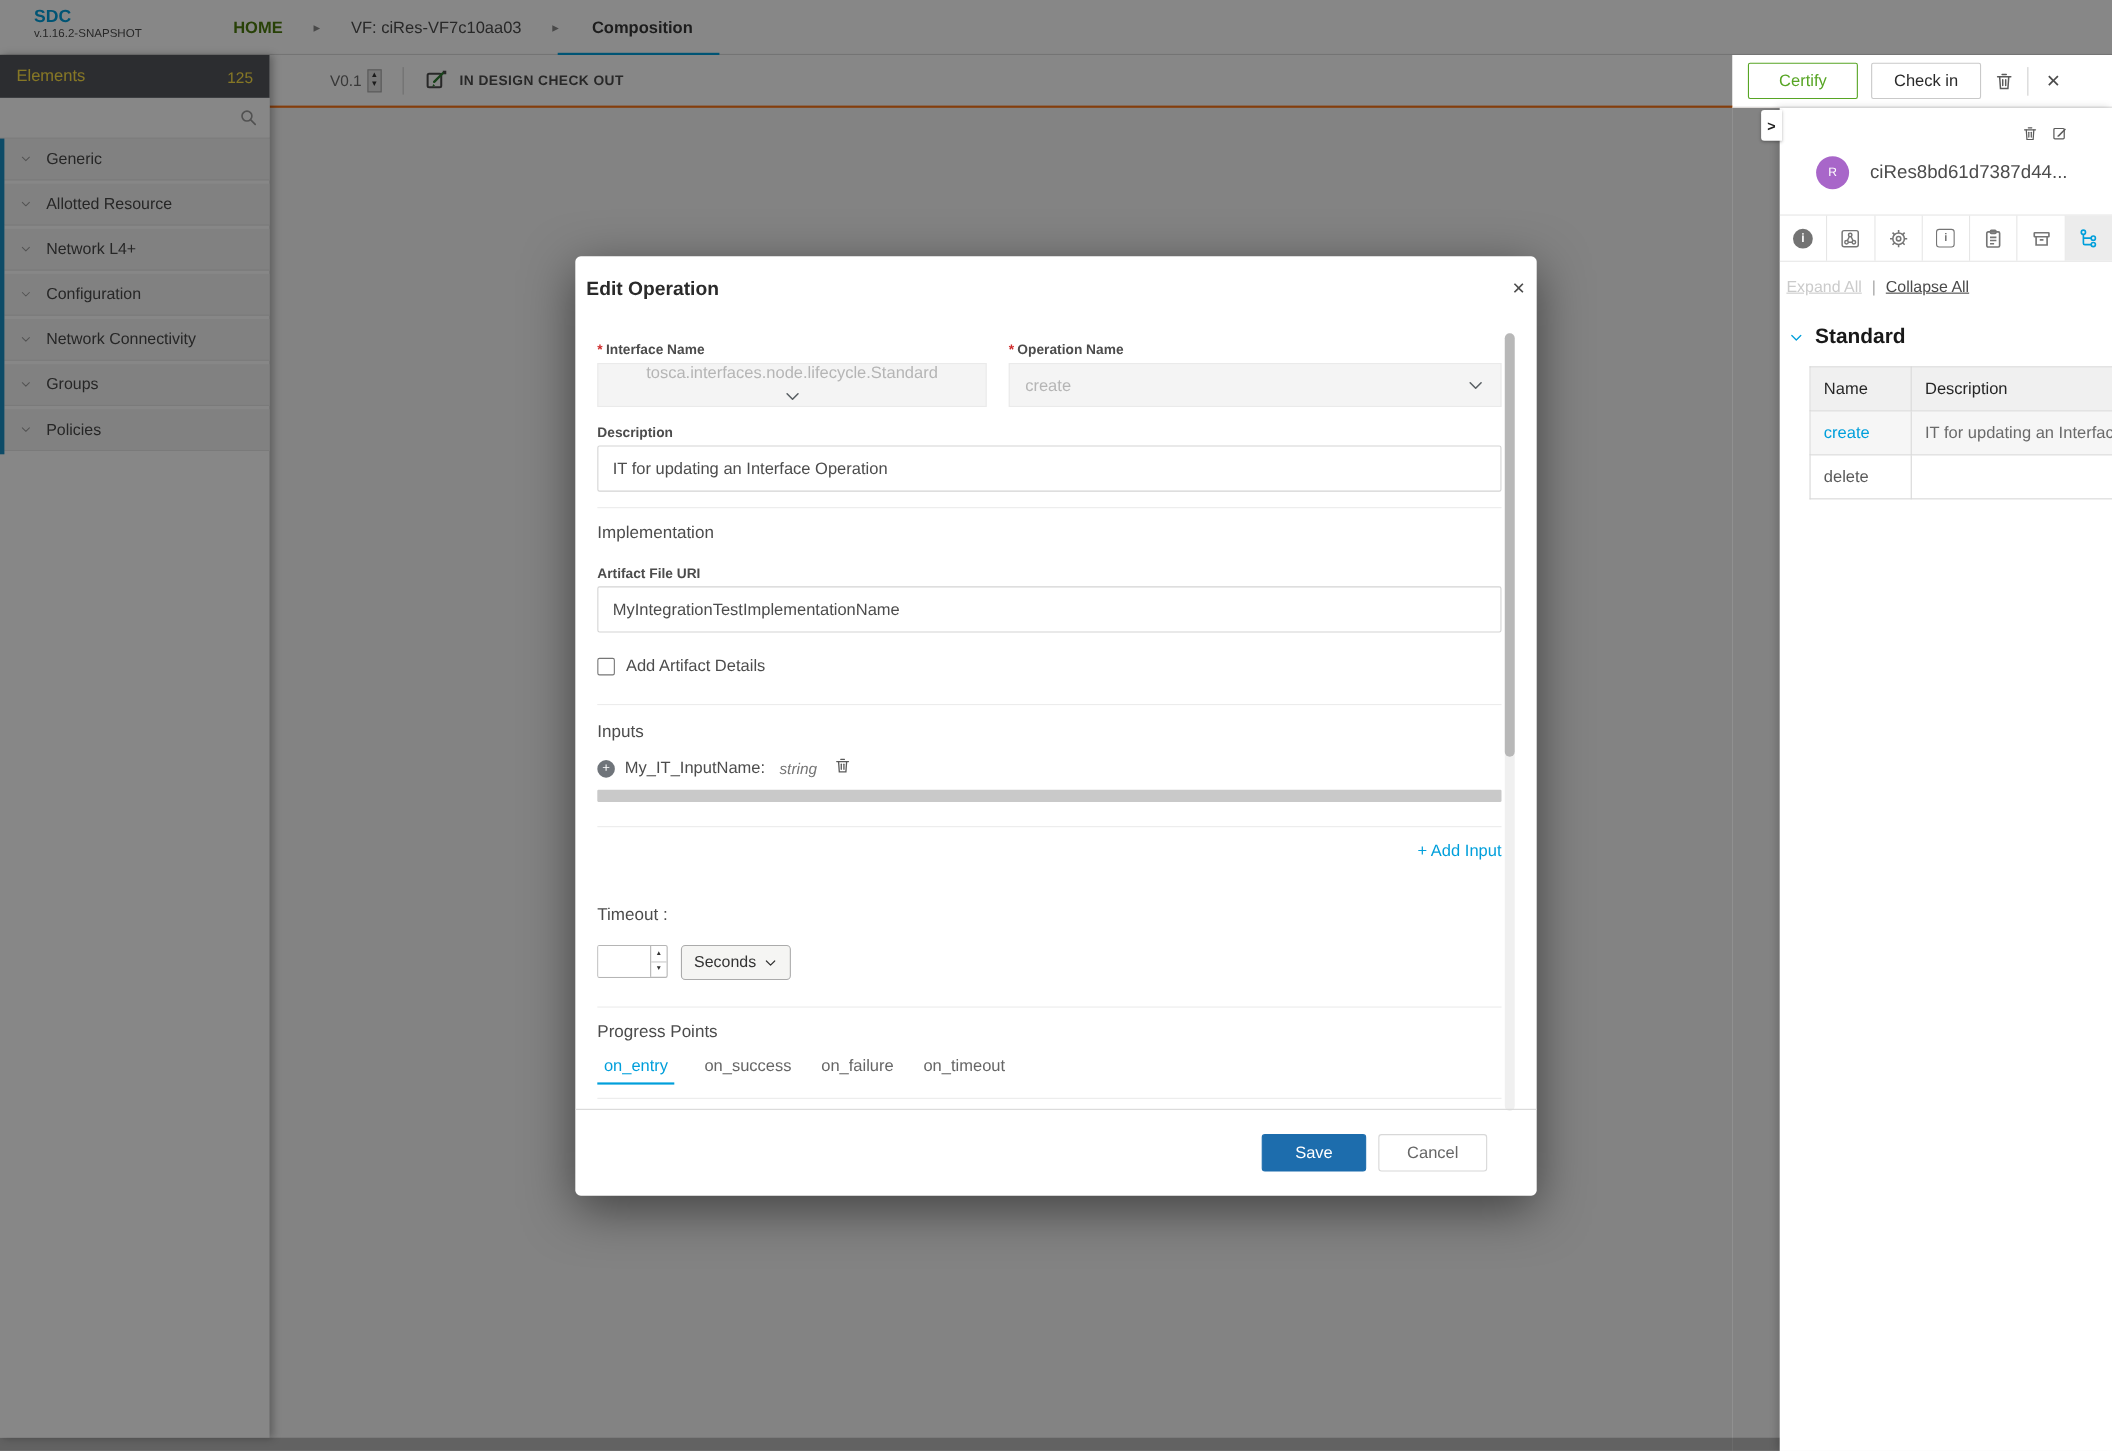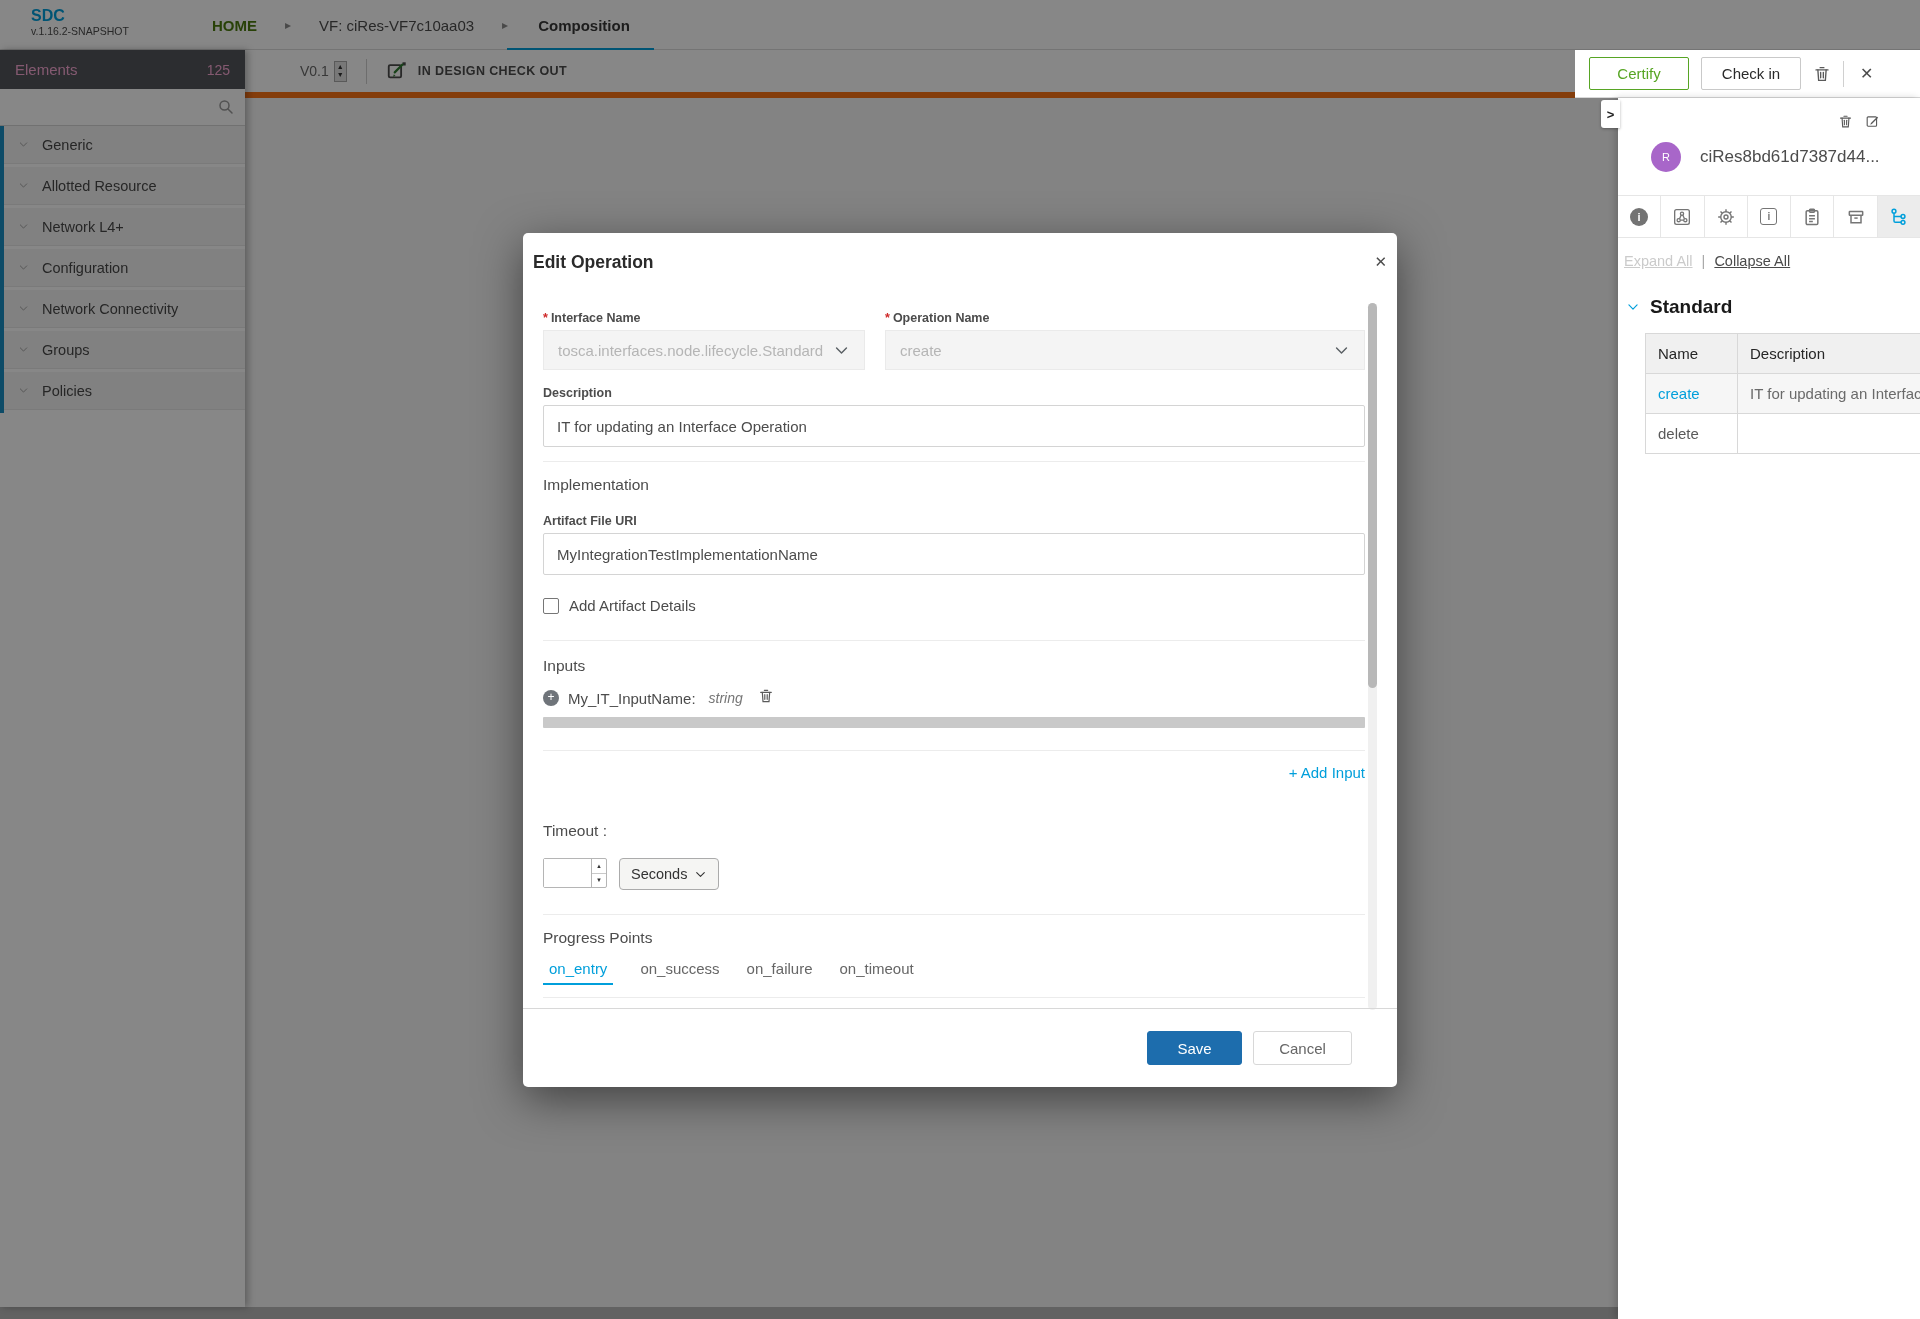--- a/index.html
+++ b/index.html
@@ -16,37 +16,37 @@
   .breadcrumbs { position:absolute; left:212px; top:0; height:50px; display:flex; align-items:center; }
   .crumb { font-size:15px; color:#4d7c0f; font-weight:600; cursor:pointer; }
   .crumb.plain { font-weight:400; color:#4c4c4c; }
   .crumb-caret { color:#8a8a8a; font-size:12px; margin:0 28px; }
   .crumb.active { position:relative; font-weight:bold; color:#383838; padding:0 2px; }
   .crumb-underline { position:absolute; left:-29px; right:-22px; top:31px; height:4px; background:#009fdb; }
 
   
   .left-panel { position:absolute; left:0; top:50px; width:245px; height:1257px; background:#fff;
                 box-shadow:3px 0 7px rgba(0,0,0,.28); z-index:2; }
-  .lp-header { height:39px; background:#53565c; color:#f9a8d4; display:flex; align-items:center;
+  .lp-header { height:39px; background:#53565c; color:#fde047; display:flex; align-items:center;
                justify-content:space-between; padding:0 15px; font-size:15px; }
   .lp-count { font-size:14px; }
   .lp-search { position:relative; height:37px; border-bottom:1px solid #d6d6d6; background:#fff; }
   .lp-search input { width:100%; height:100%; border:0; outline:none; padding:0 38px 0 12px; font-size:14px;
                      font-family:"Liberation Sans",sans-serif; color:#4c4c4c; }
   .lp-search .icon-search { position:absolute; right:10px; top:9px; width:18px; height:18px; color:#9a9a9a; }
   .lp-cats { position:relative; padding-left:4px; }
   .lp-accent { position:absolute; left:0; top:0; width:4px; height:287px; background:#1a8fc2; }
   .cat { height:38px; margin-bottom:3px; background:#f4f4f4; border-bottom:1px solid #e6e6e6;
          display:flex; align-items:center; gap:13px; padding-left:14px; font-size:14.5px; color:#494949; cursor:pointer; }
   .cat .chev { width:11px; height:11px; color:#9b9b9b; flex:0 0 auto; }
 
   
   .canvas { position:absolute; left:245px; top:50px; width:1373px; height:1257px; background:#f7f7f7; z-index:1; }
   .ws-header { position:absolute; left:0; top:0; width:1373px; height:48px; background:#fff;
-               border-bottom:6px solid #f97316; display:flex; align-items:center; padding-left:55px; }
+               border-bottom:2px solid #f97316; display:flex; align-items:center; padding-left:55px; }
   .ws-version { display:flex; align-items:center; gap:5px; color:#6a6a6a; font-size:14px; cursor:pointer; }
   .spinner-sm { width:13px; height:21px; border:1px solid #a8a8a8; background:#e3e3e3; display:flex;
                 flex-direction:column; align-items:center; justify-content:center; line-height:8px; }
   .spinner-sm span { font-size:7px; color:#333; }
   .ws-div { width:1px; height:25px; background:#cfcfcf; margin:0 19px; }
   .ws-status { display:flex; align-items:center; gap:10px; }
   .ws-status-text { font-size:12.5px; font-weight:bold; color:#4c4c4c; letter-spacing:.4px; }
   .zoom-controls { position:absolute; z-index:1; }
   .zbtn { position:absolute; left:1564px; width:27px; height:27px; background:#fff; border:1px solid #e2e2e2;
           border-radius:2px; box-shadow:0 1px 2px rgba(0,0,0,.22); color:#5a5a5a; display:flex;
@@ -119,21 +119,21 @@
   .m-close { font-size:15px; color:#4c4c4c; background:none; border:0; cursor:pointer; }
   .m-body { position:absolute; left:0; top:58px; bottom:79px; right:0; padding:20px 32px 0 20px; overflow:hidden; }
   .m-vscroll { position:absolute; right:20px; top:70px; width:9px; height:707px; background:#f0f0f0; border-radius:5px; }
   .m-vthumb { position:absolute; top:0; left:0; width:9px; height:385px; background:#b8b8b8; border-radius:5px; }
   .f-label { font-size:12.5px; font-weight:bold; color:#4c4c4c; margin-bottom:5px; }
   .req { color:#cf2a2a; margin-right:3px; }
   .row-2col { display:flex; gap:20px; width:822px; }
   .sel { height:40px; background:#f4f4f4; border:1px solid #eaeaea; color:#b5b5b5; font-size:15px;
          display:flex; align-items:center; justify-content:space-between; padding:0 14px; cursor:default; }
   .sel .chev { width:17px; height:17px; color:#595f63; }
-  .sel-interface { width:322px; }
+  .sel-interface { width:354px;flex-direction:column; }
   .col-grow { flex:1 1 auto; }
   .txt { width:822px; height:42px; border:1px solid #d4d4d4; border-radius:2px; padding:0 13px; font-size:15px;
          color:#4c4c4c; font-family:"Liberation Sans",sans-serif; outline:none; }
   .hr { border:0; border-top:1px solid #ececec; width:822px; }
   .sec-title { font-size:15.5px; color:#4c4c4c; }
   .chk-row { display:flex; align-items:center; gap:10px; margin-top:22px; cursor:pointer; }
   .chk { width:16px; height:16px; border:1.5px solid #767676; border-radius:2px; background:#fff; }
   .chk-label { font-size:15px; color:#4c4c4c; }
   .input-row { display:flex; align-items:center; gap:9px; margin-top:13px; }
   .plus-circle { width:16px; height:16px; border-radius:50%; background:#6f747a; color:#fff; font-size:12px;

